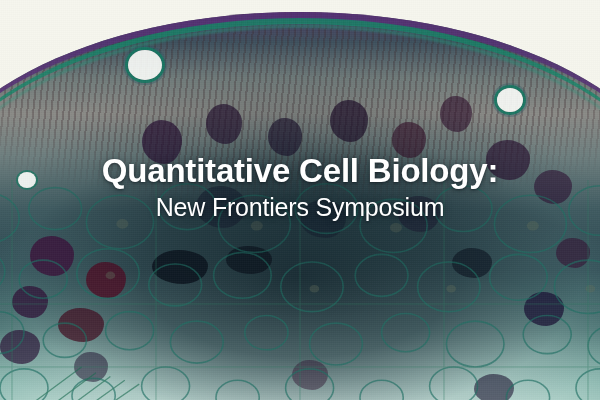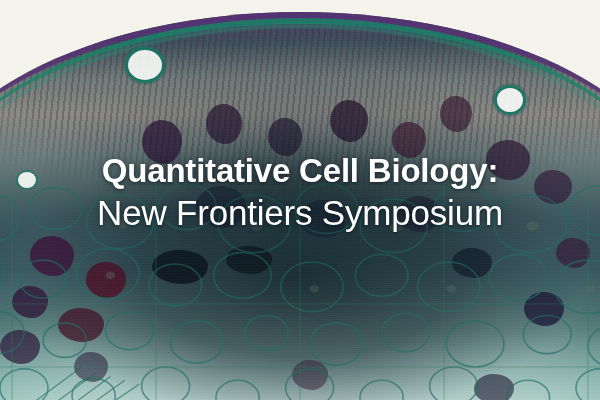--- a/index.html
+++ b/index.html
@@ -183,21 +183,21 @@
       0 1px 3px rgba(10,16,22,0.55),
       0 0 10px rgba(10,20,26,0.35);
     white-space: nowrap;
   }
   .title-line-1 {
     font-size: 33px;
     font-weight: 700;
     text-align: center;
   }
   .title-line-2 {
-    font-size: 35px;
+    font-size: 25px;
     font-weight: 400;
     margin-top: 4px;
   }
 </style>
 </head>
 <body>
 
 <div class="banner">
 
   <div class="micrograph">

